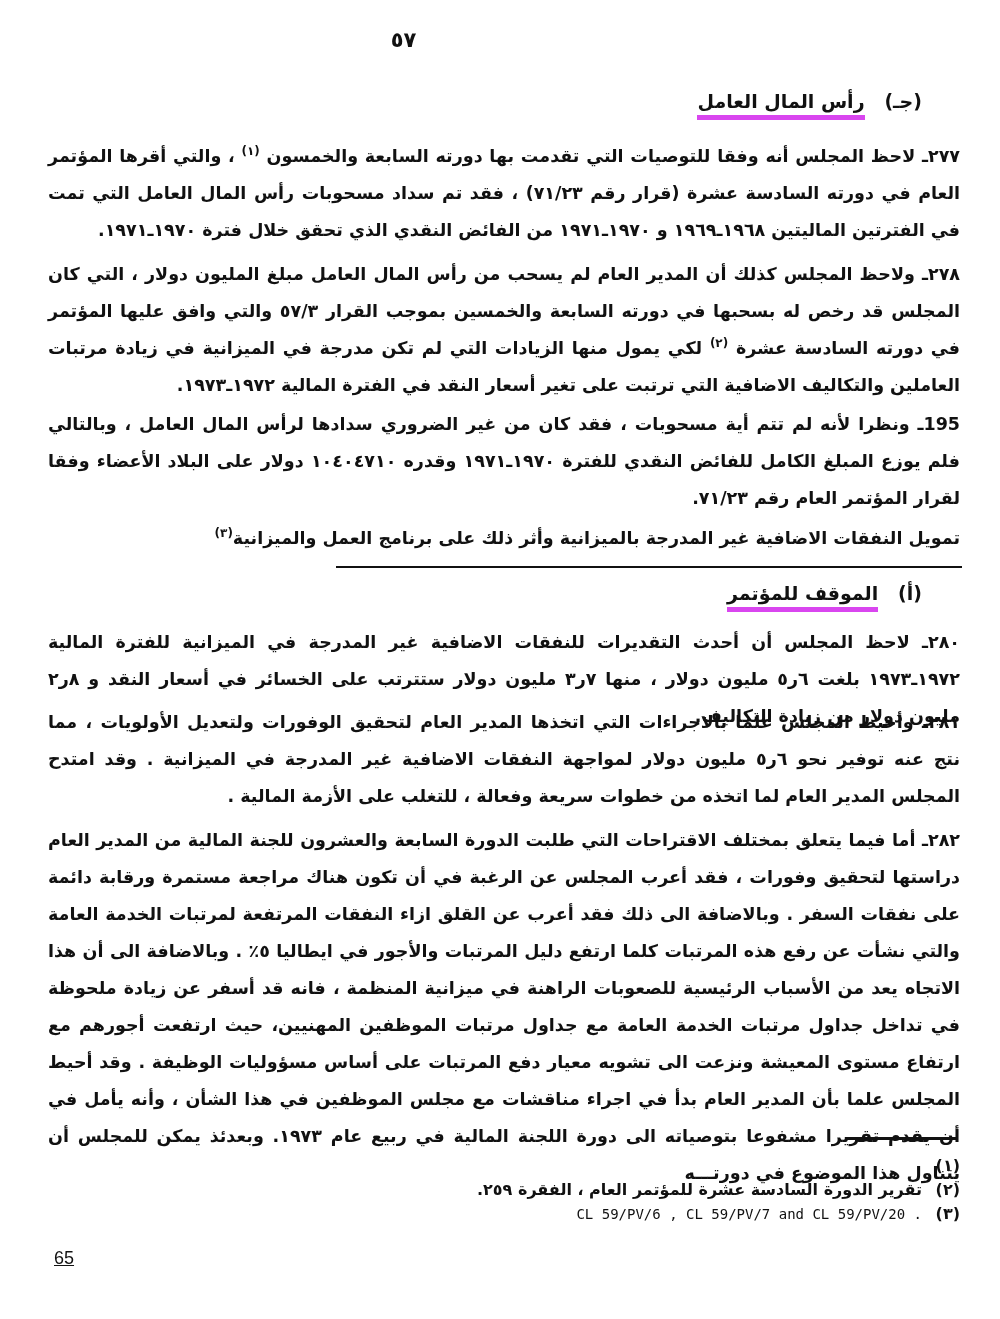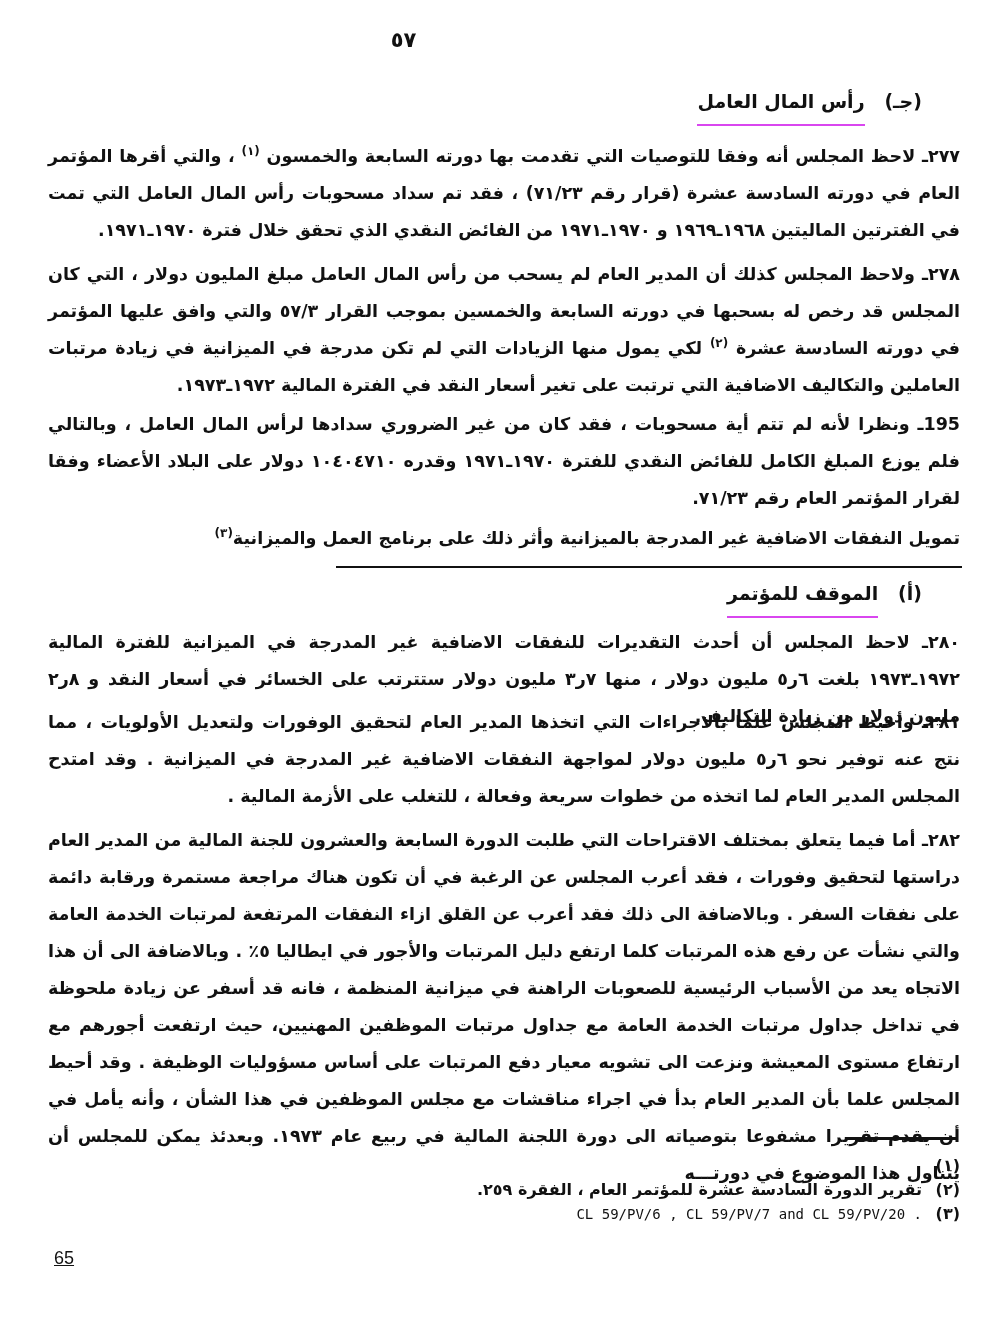--- a/index.html
+++ b/index.html
@@ -8,21 +8,21 @@
       font-family: "DejaVu Sans", sans-serif; color: #111;
     }
     .page-num-top {
       position: absolute; top: 28px; left: 0; width: 807px; text-align: center;
       font-size: 21px; font-weight: bold; letter-spacing: 2px;
     }
     .section-heading {
       position: absolute; direction: rtl; font-weight: bold; font-size: 19px;
     }
     .section-heading .u {
-      border-bottom: 2px solid #d946ef; padding-bottom: 12px;
+      border-bottom: 5px solid #d946ef; padding-bottom: 3px;
     }
     .heading-c { top: 90px; right: 78px; }
     .para {
       position: absolute; left: 48px; right: 40px; direction: rtl;
       text-align: justify; text-align-last: right;
       font-size: 17.5px; font-weight: bold; line-height: 37px;
     }
     .para sup { font-size: 12px; line-height: 0; }
     .p277 { top: 138px; }
     .p278 { top: 256px; }

